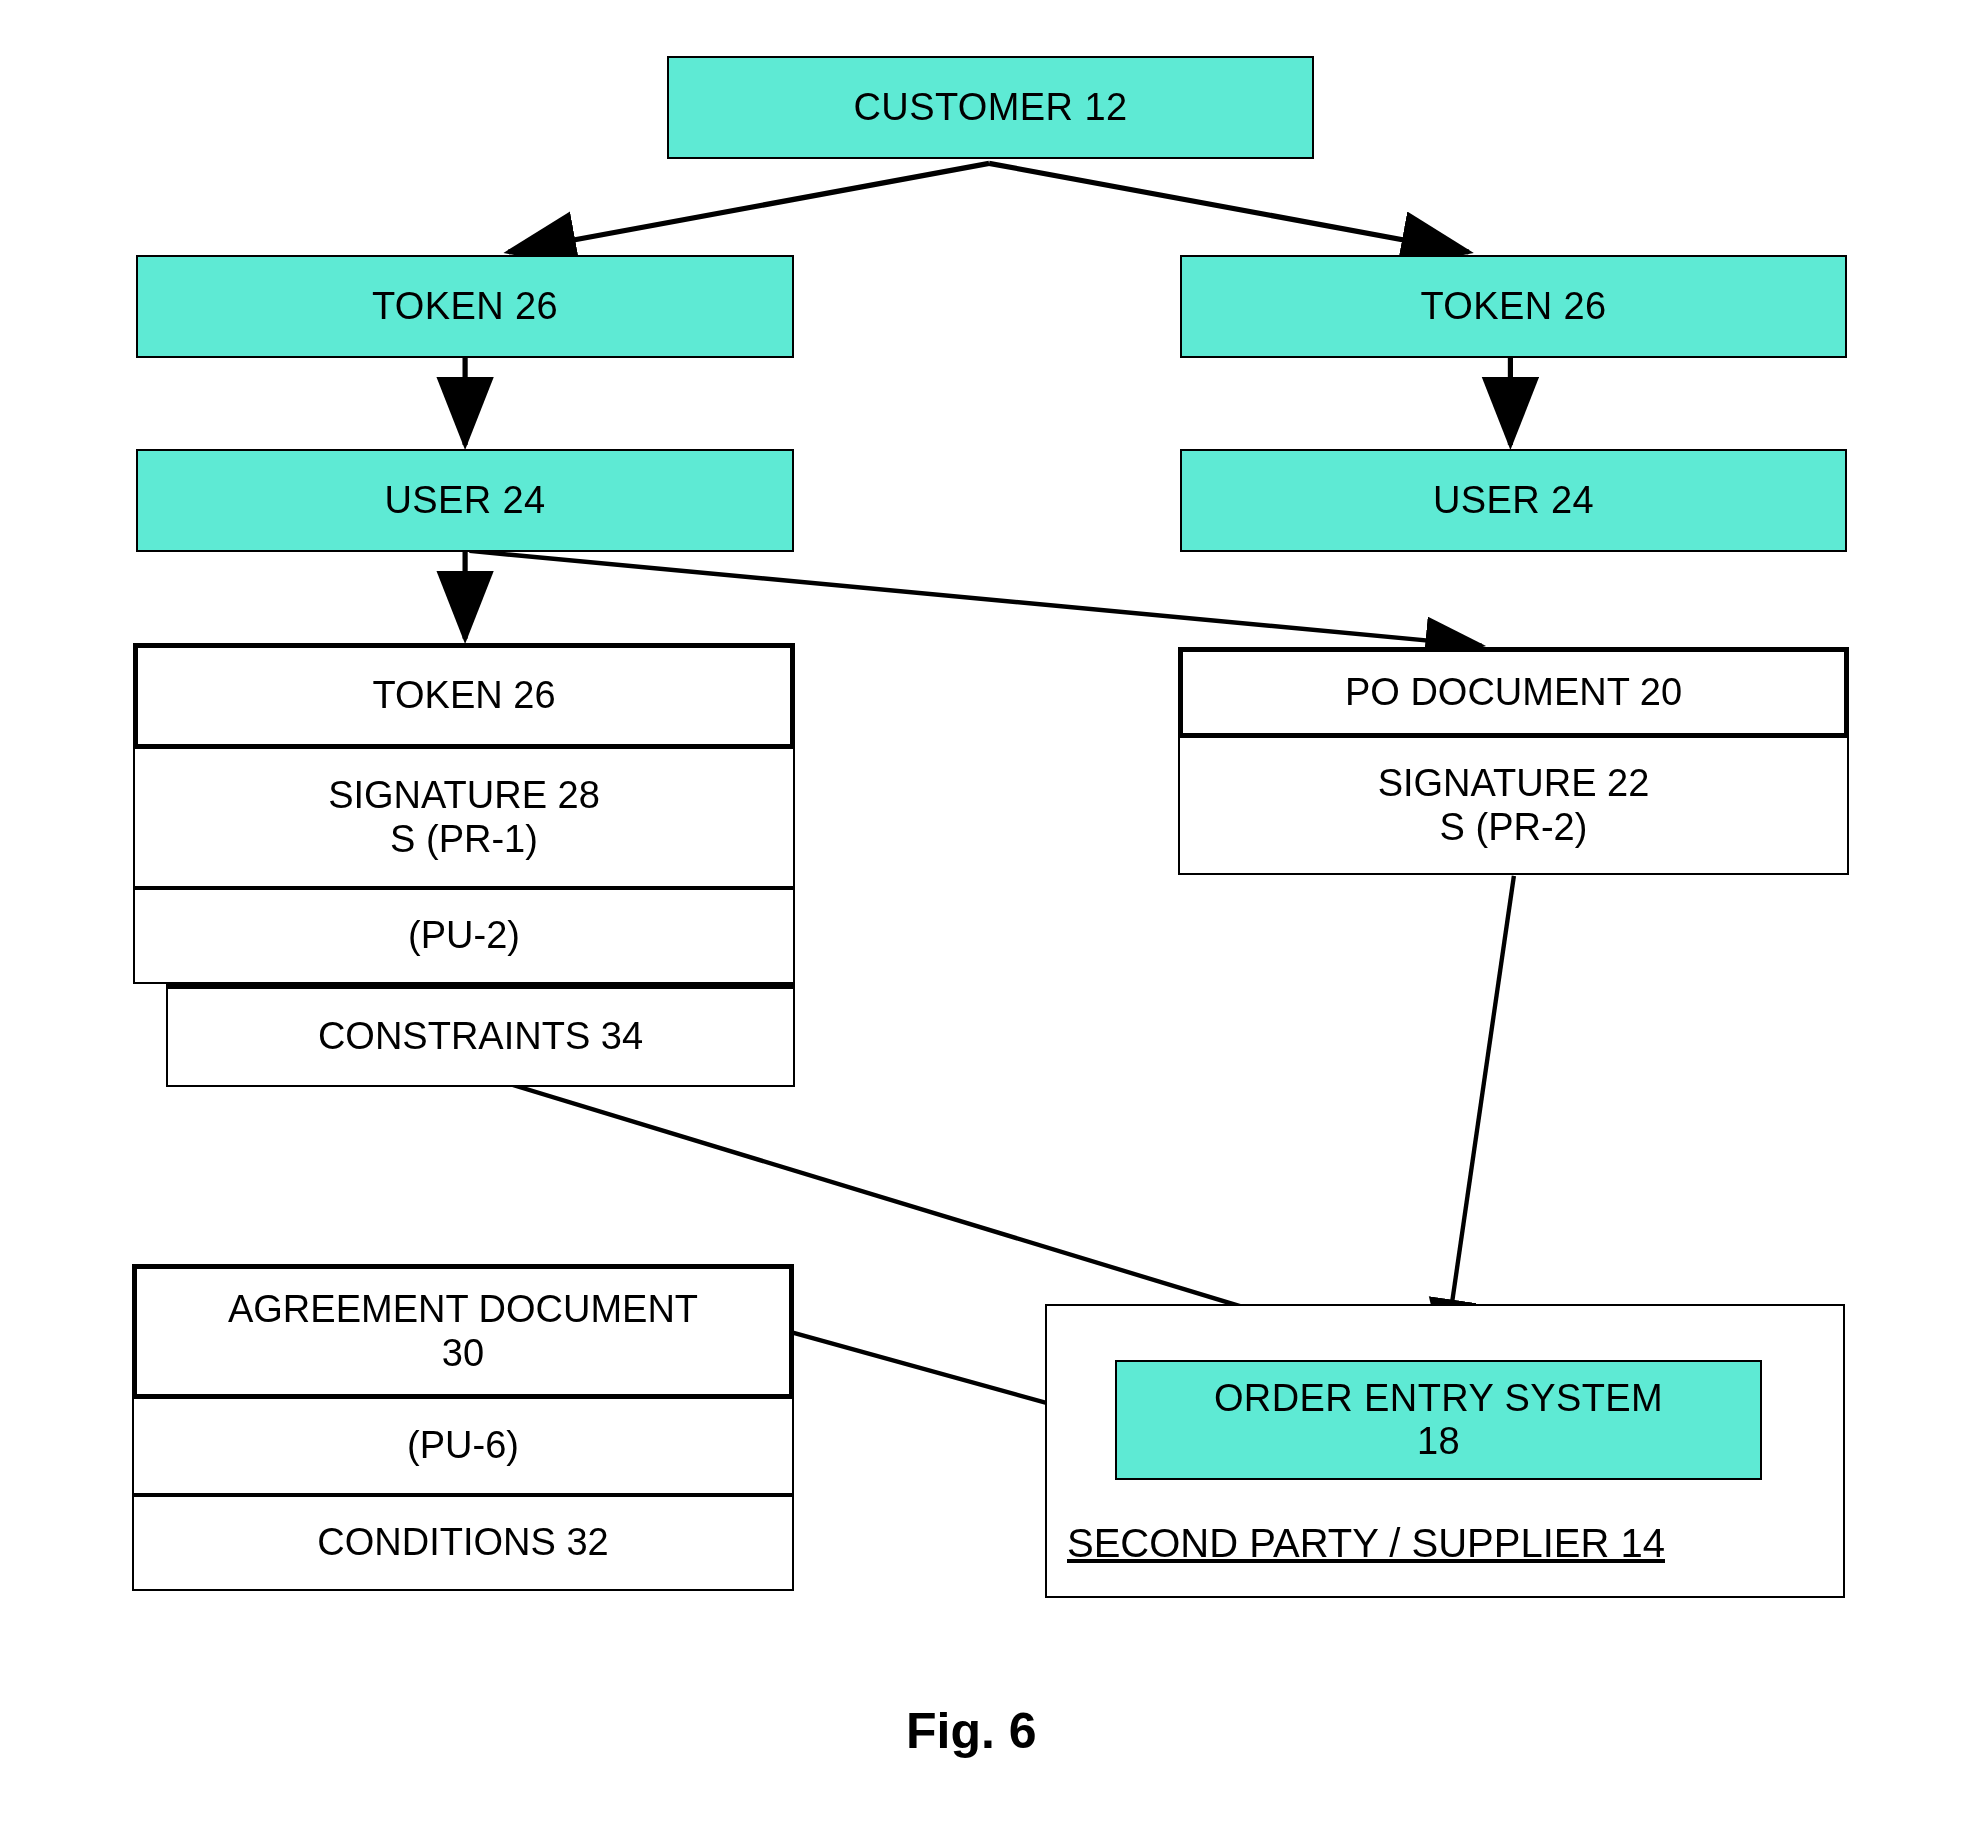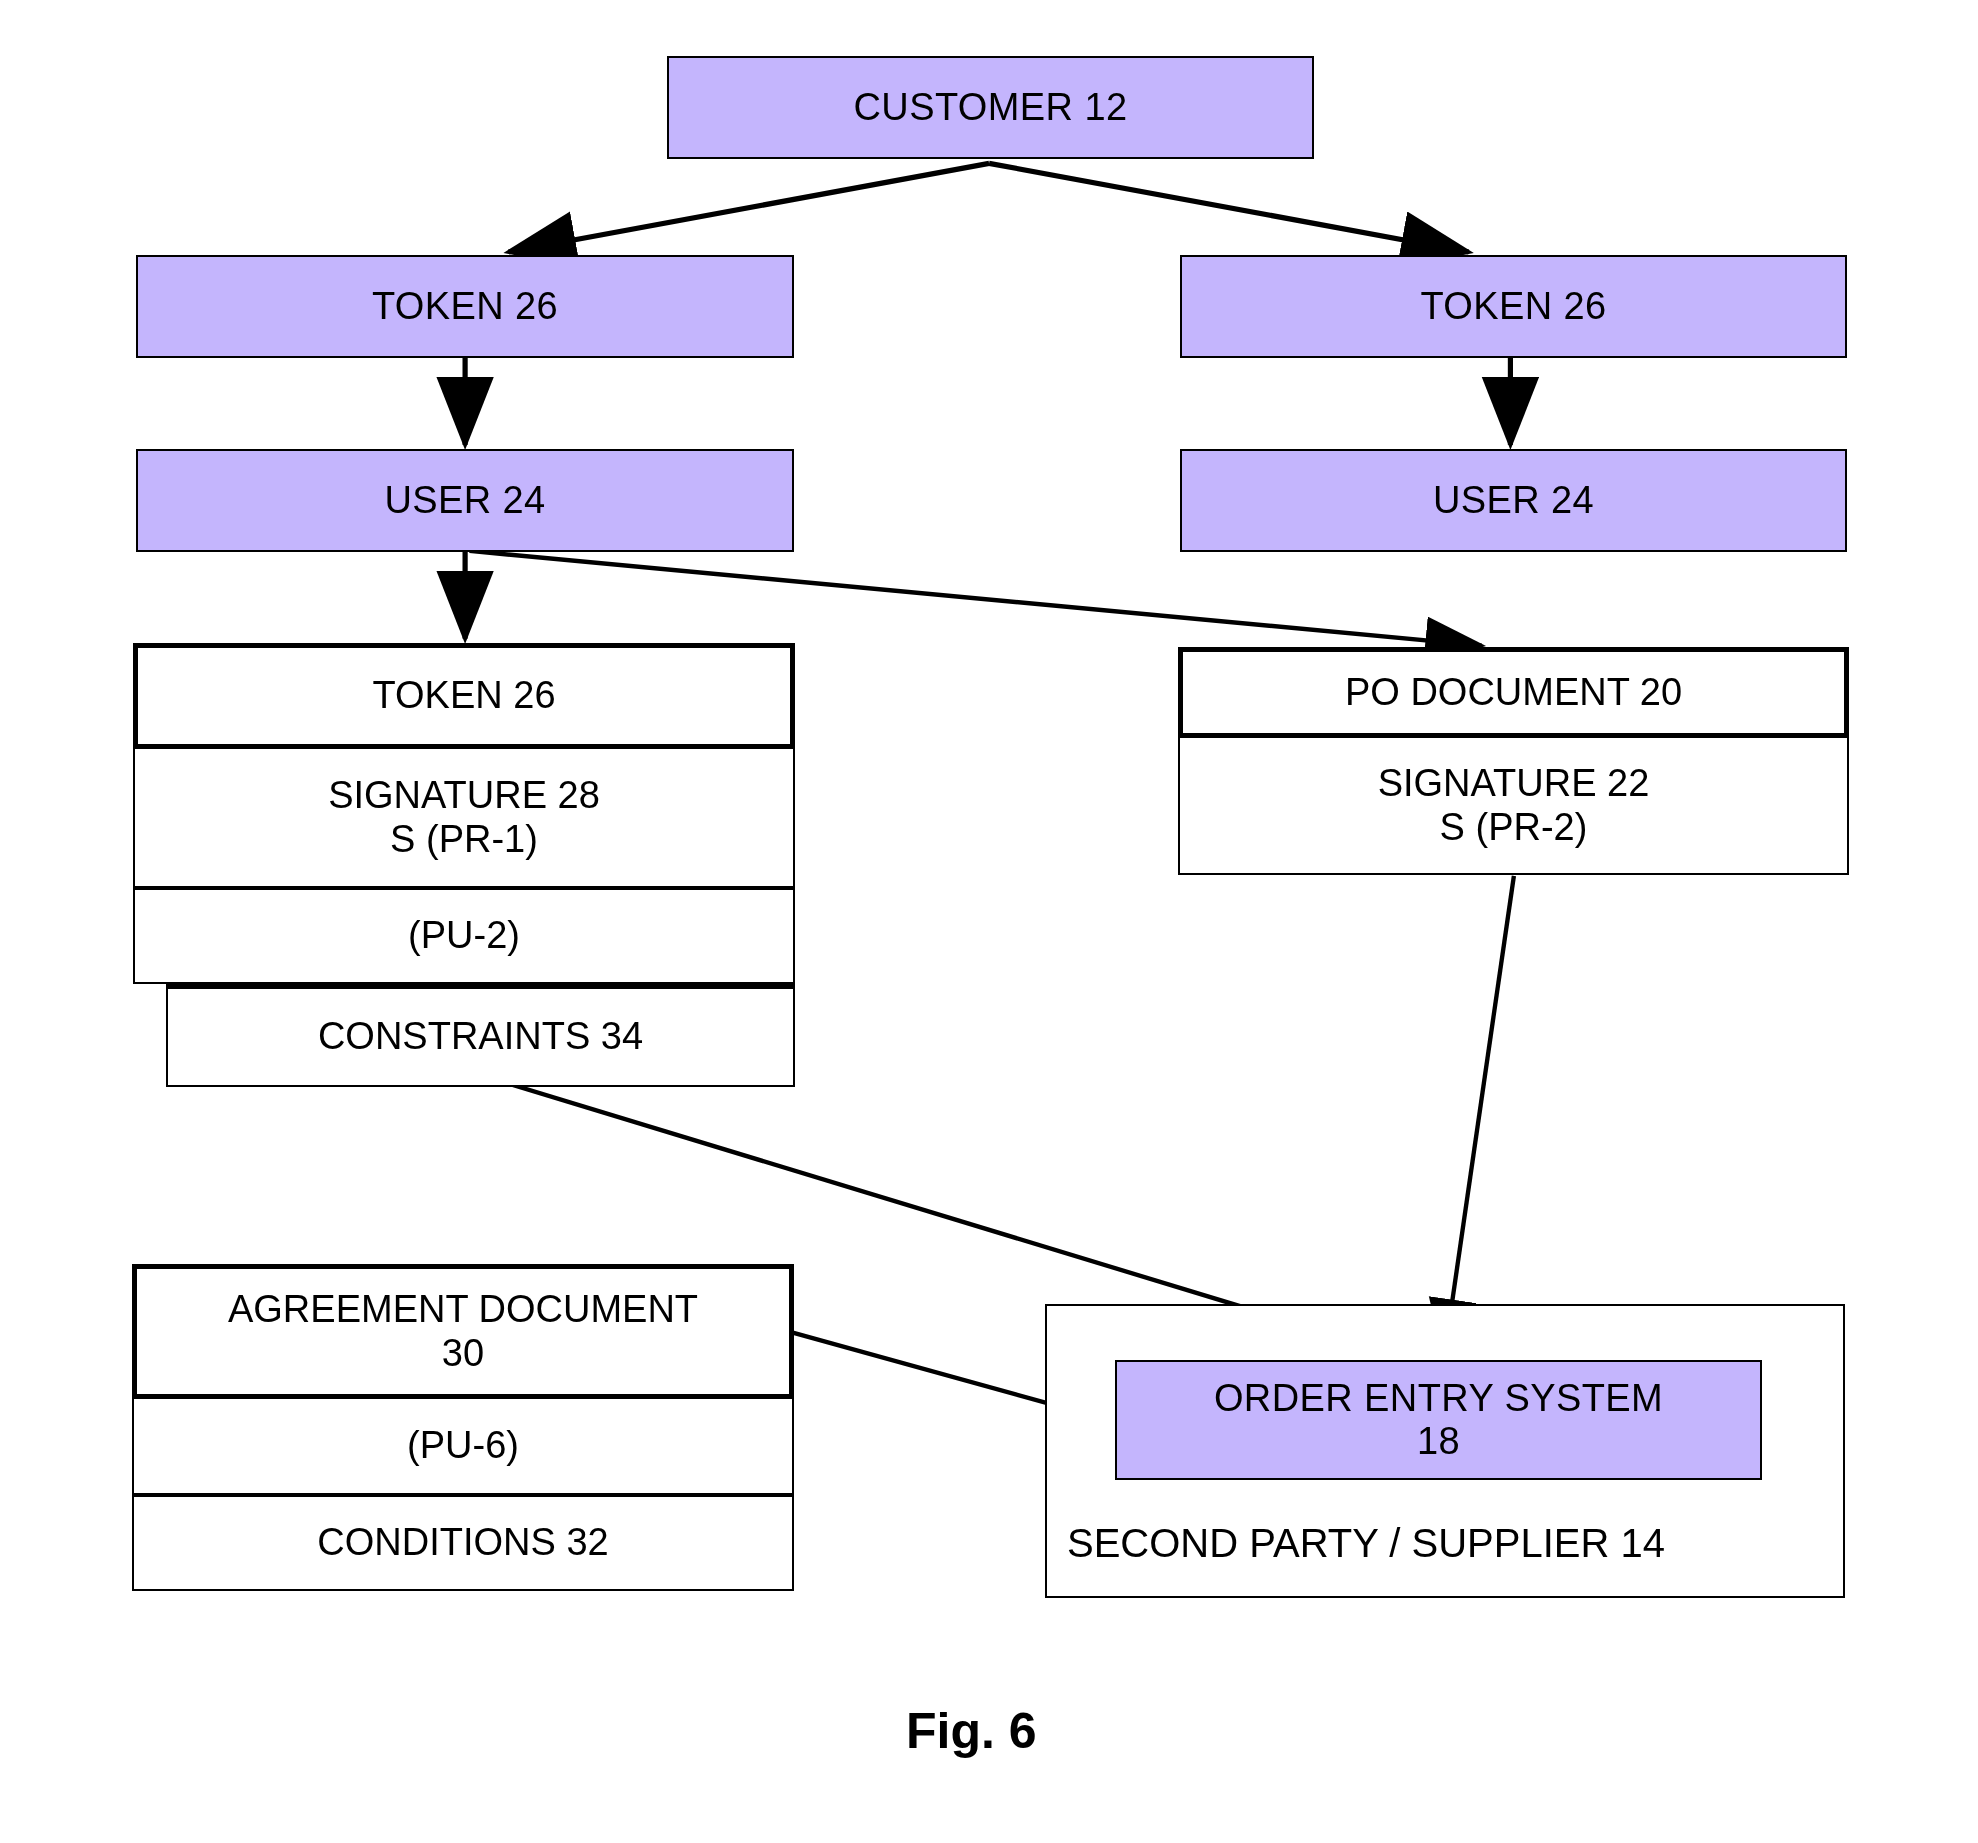--- a/index.html
+++ b/index.html
@@ -20,21 +20,21 @@
     position: absolute;
     left: 0;
     top: 0;
     width: 1979px;
     height: 1843px;
     pointer-events: none;
   }
   .node {
     position: absolute;
     box-sizing: border-box;
-    background: #c4b5fd;
+    background: #5eead4;
     border: 2.6px solid #000000;
     display: flex;
     align-items: center;
     justify-content: center;
     text-align: center;
     color: #000000;
     font-size: 38px;
     letter-spacing: 0.4px;
     line-height: 1.12;
     z-index: 3;
@@ -203,18 +203,18 @@
     </div>
   </div>
 
   <div class="outer-group" style="left:1045px; top:1304px; width:800px; height:294px;"></div>
 
   <div class="node" style="left:1115px; top:1360px; width:647px; height:120px; white-space:pre-line;">
     <span>ORDER ENTRY SYSTEM
 18</span>
   </div>
 
-  <div class="group-caption" style="left:1067px; top:1521px;">SECOND PARTY / SUPPLIER 14</div>
+  <div class="group-caption" style="left:1067px; top:1521px;text-decoration:underline;">SECOND PARTY / SUPPLIER 14</div>
 
   <div class="fig-caption" style="left:906px; top:1702px;">Fig. 6</div>
 
 </div>
 
 
 </body></html>

